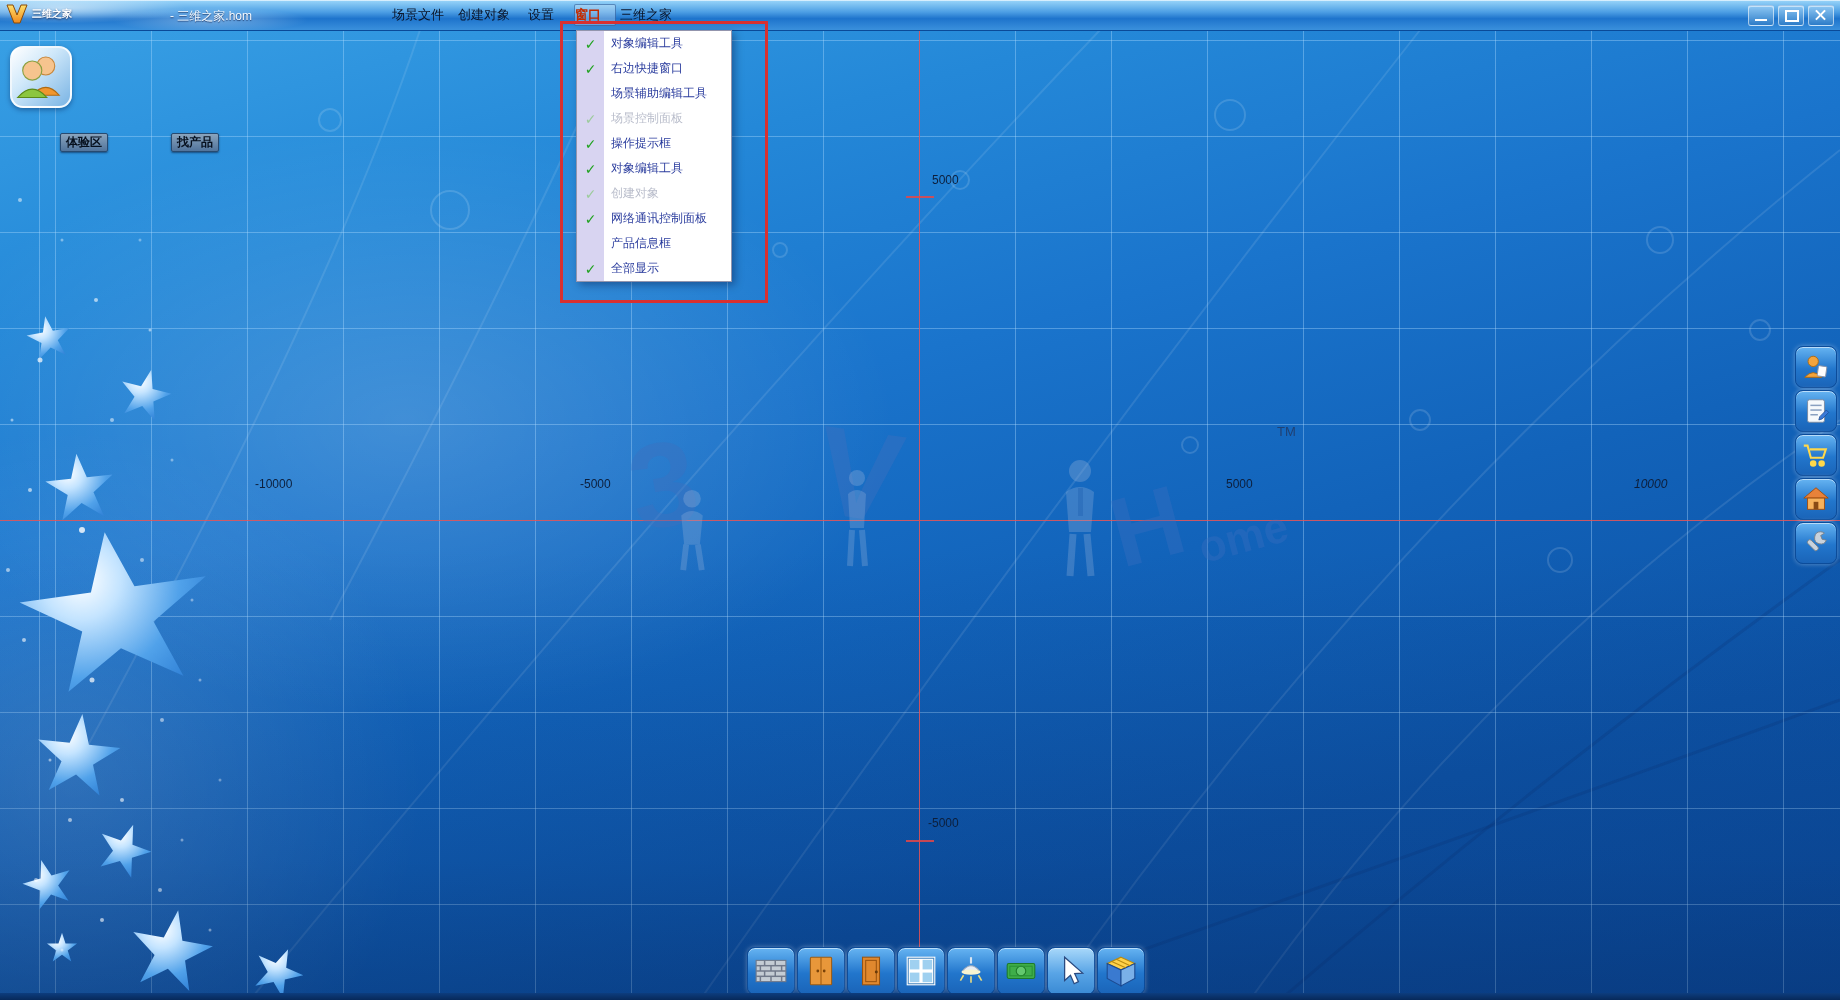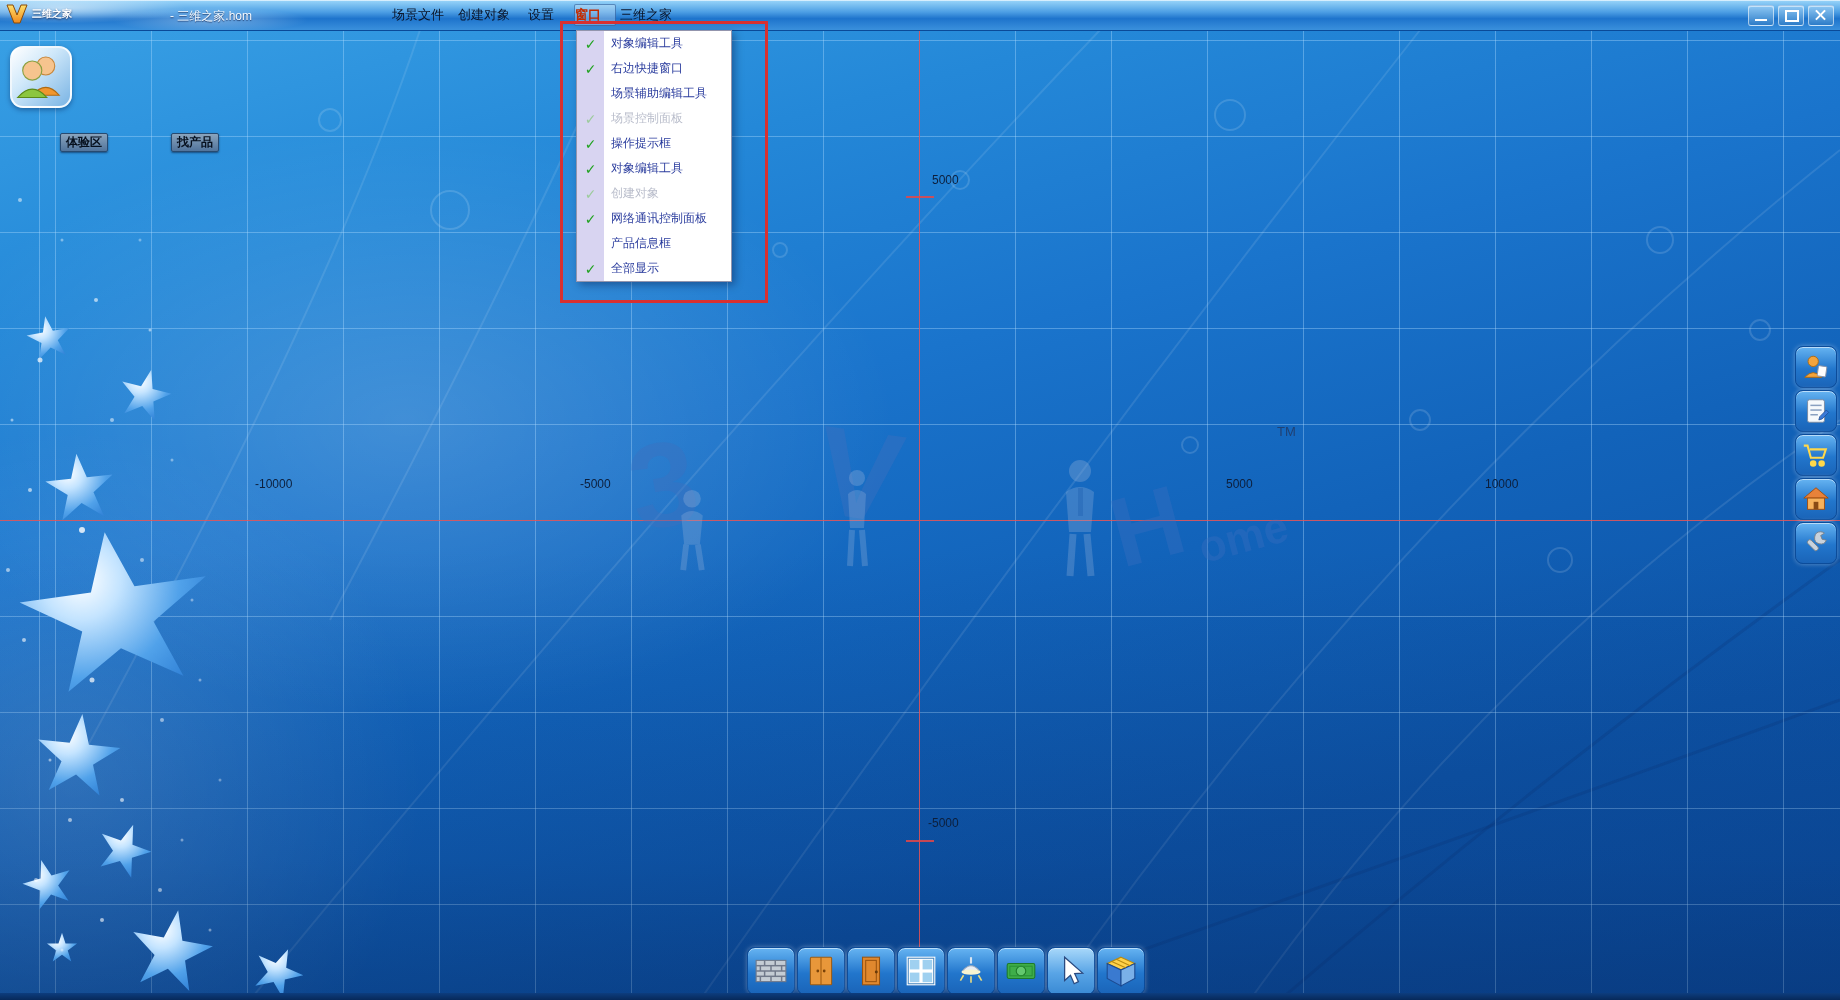--- a/index.html
+++ b/index.html
@@ -121,21 +121,21 @@
   <div class="grid"></div>
   <div class="shade"></div>
 
   <div class="axis-v"></div>
   <div class="axis-h"></div>
   <div class="tick" style="left:906px;top:196px;"></div>
   <div class="tick" style="left:906px;top:840px;"></div>
   <span class="axis-label" style="left:255px;top:477px;">-10000</span>
   <span class="axis-label" style="left:580px;top:477px;">-5000</span>
   <span class="axis-label" style="left:1226px;top:477px;">5000</span>
-  <span class="axis-label" style="left:1485px;top:477px;">10000</span>
+  <span class="axis-label" style="left:1634px;top:477px;font-style:italic;">10000</span>
   <span class="axis-label" style="left:932px;top:173px;">5000</span>
   <span class="axis-label" style="left:928px;top:816px;">-5000</span>
 
   <div class="wm">
     <span class="wm-letter" style="left:630px;top:415px;font-size:120px;transform:rotate(-10deg);">3</span>
     <span class="wm-letter" style="left:818px;top:402px;font-size:126px;transform:rotate(8deg);">V</span>
     <span class="wm-letter" style="left:1112px;top:470px;font-size:98px;transform:rotate(-15deg);color:rgba(62,112,190,.36);">H</span>
     <span class="wm-letter" style="left:1198px;top:512px;font-size:44px;transform:rotate(-15deg);color:rgba(62,112,190,.36);">ome</span>
     <span class="wm-tm" style="left:1277px;top:424px;">TM</span>
     <svg class="wm-fig" style="left:672px;top:488px;" width="40" height="88" viewBox="0 0 40 90">

